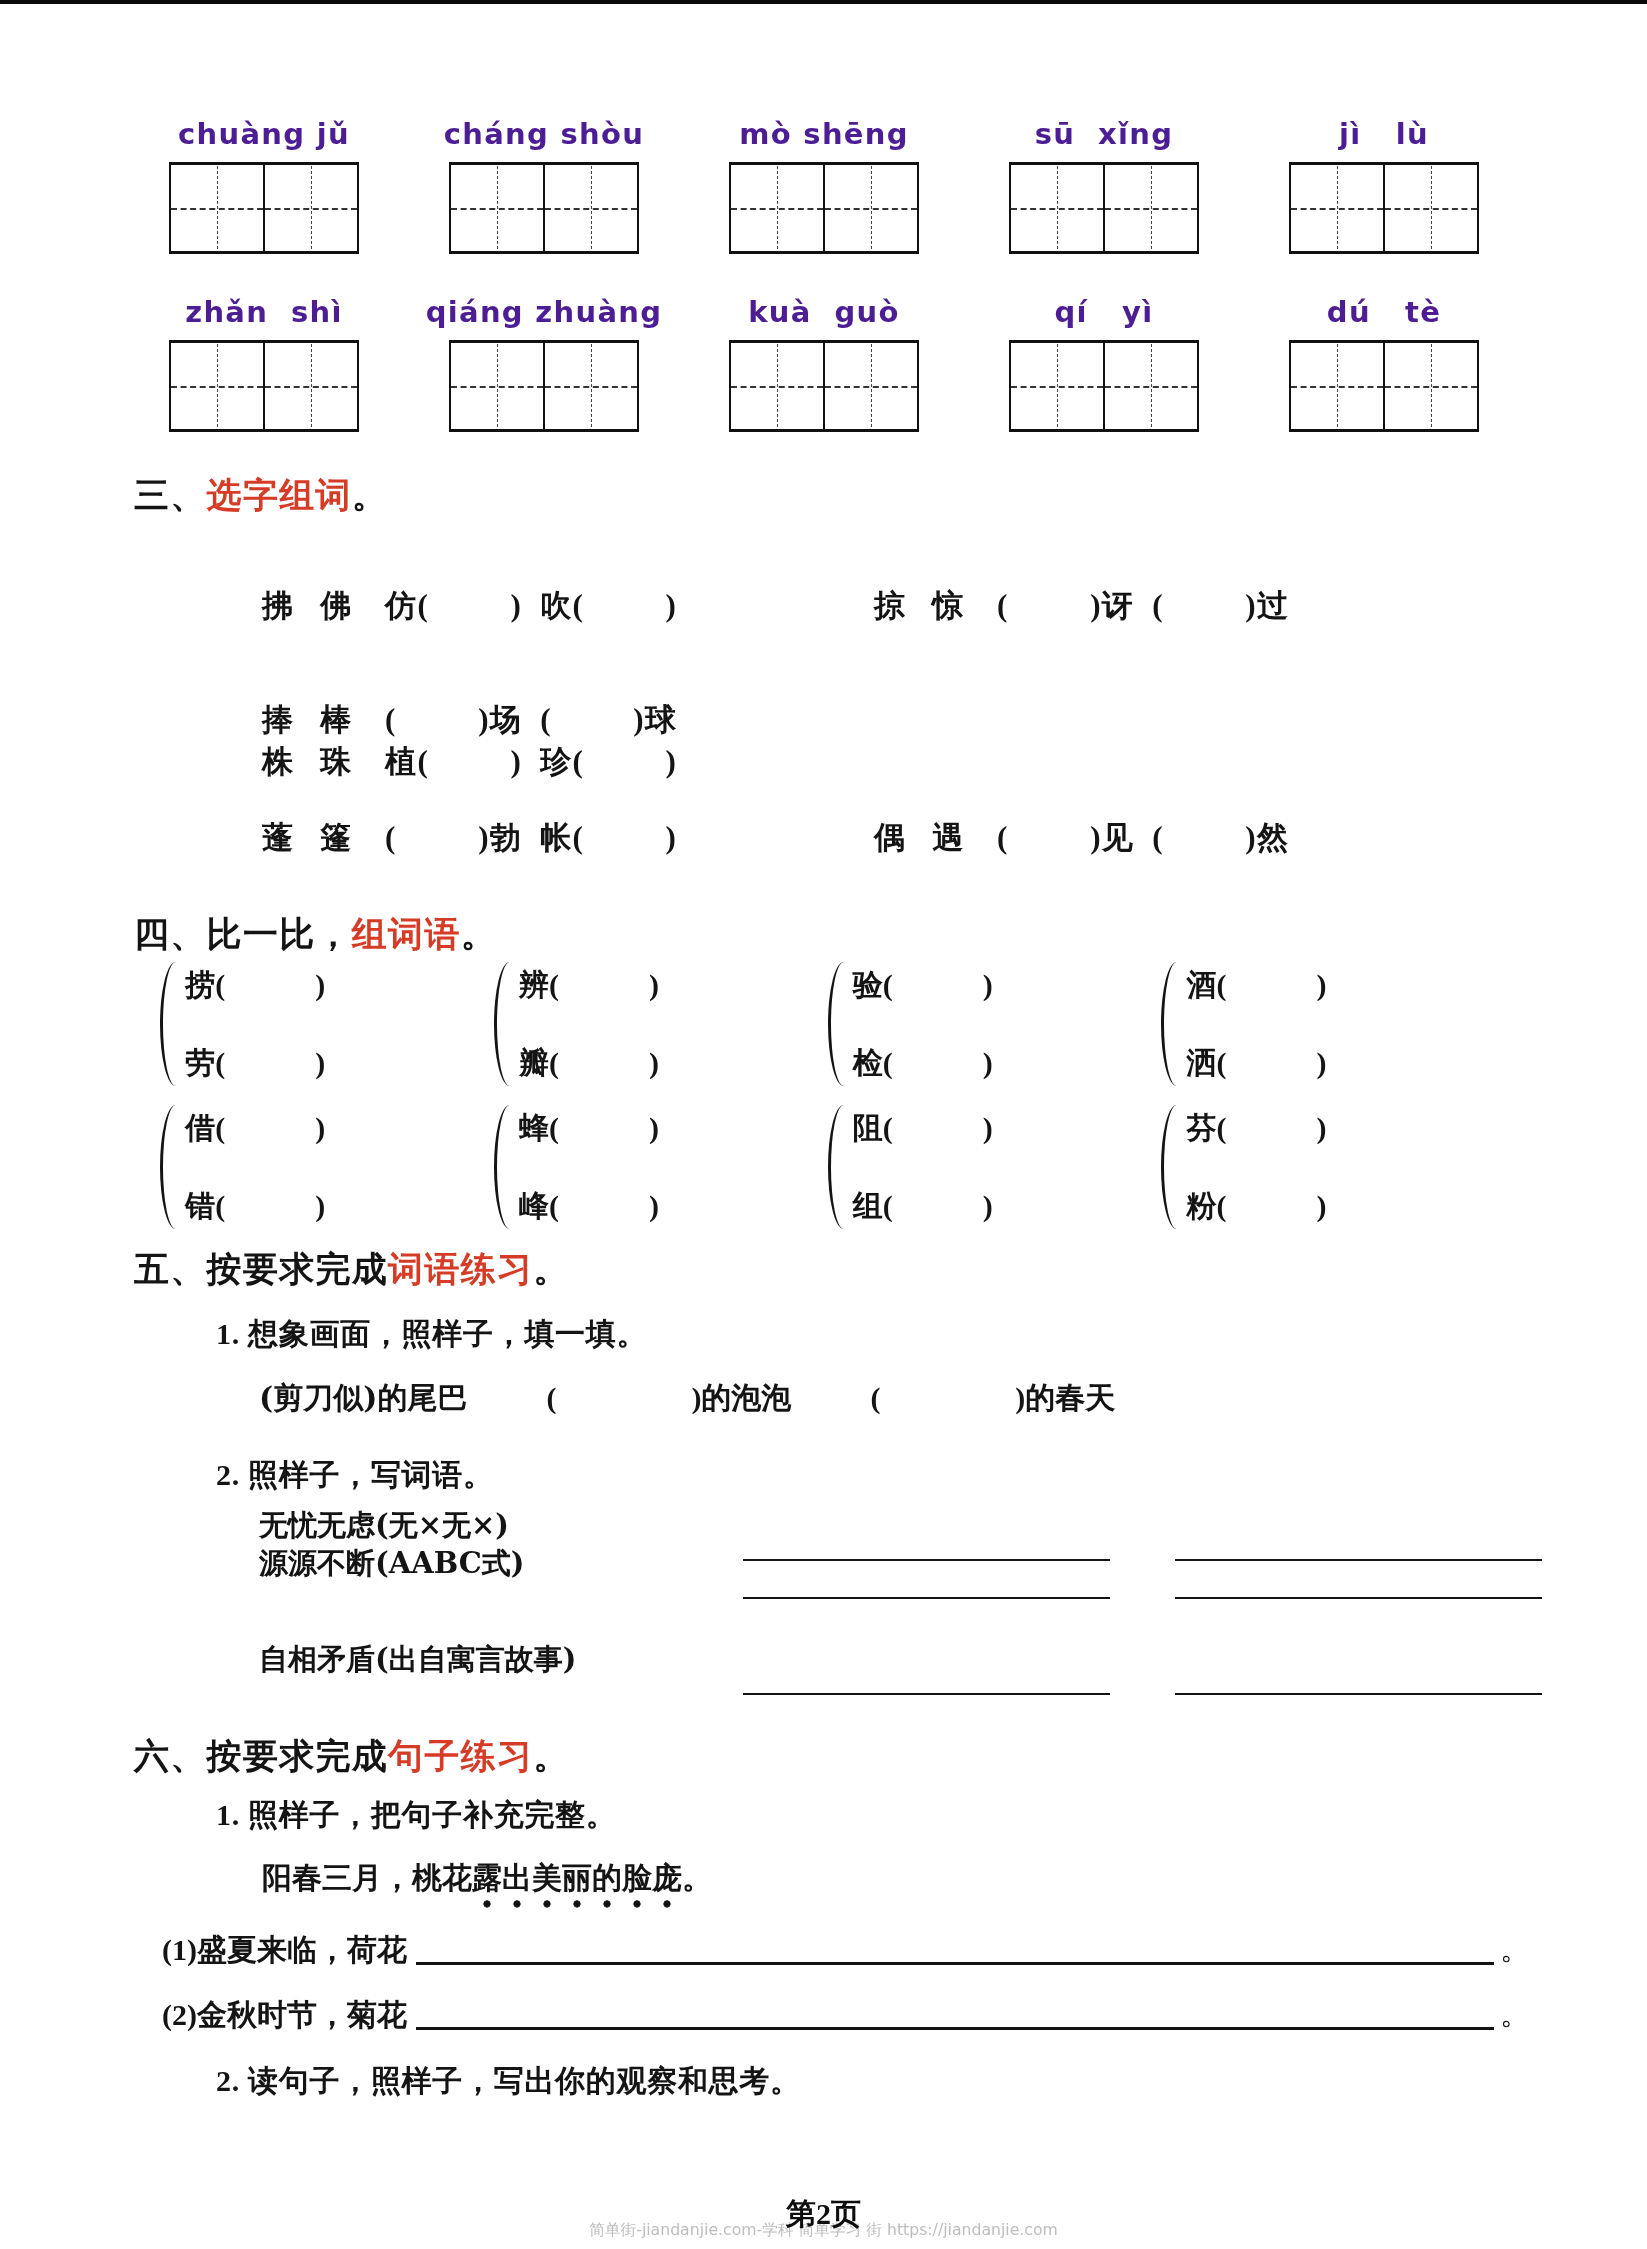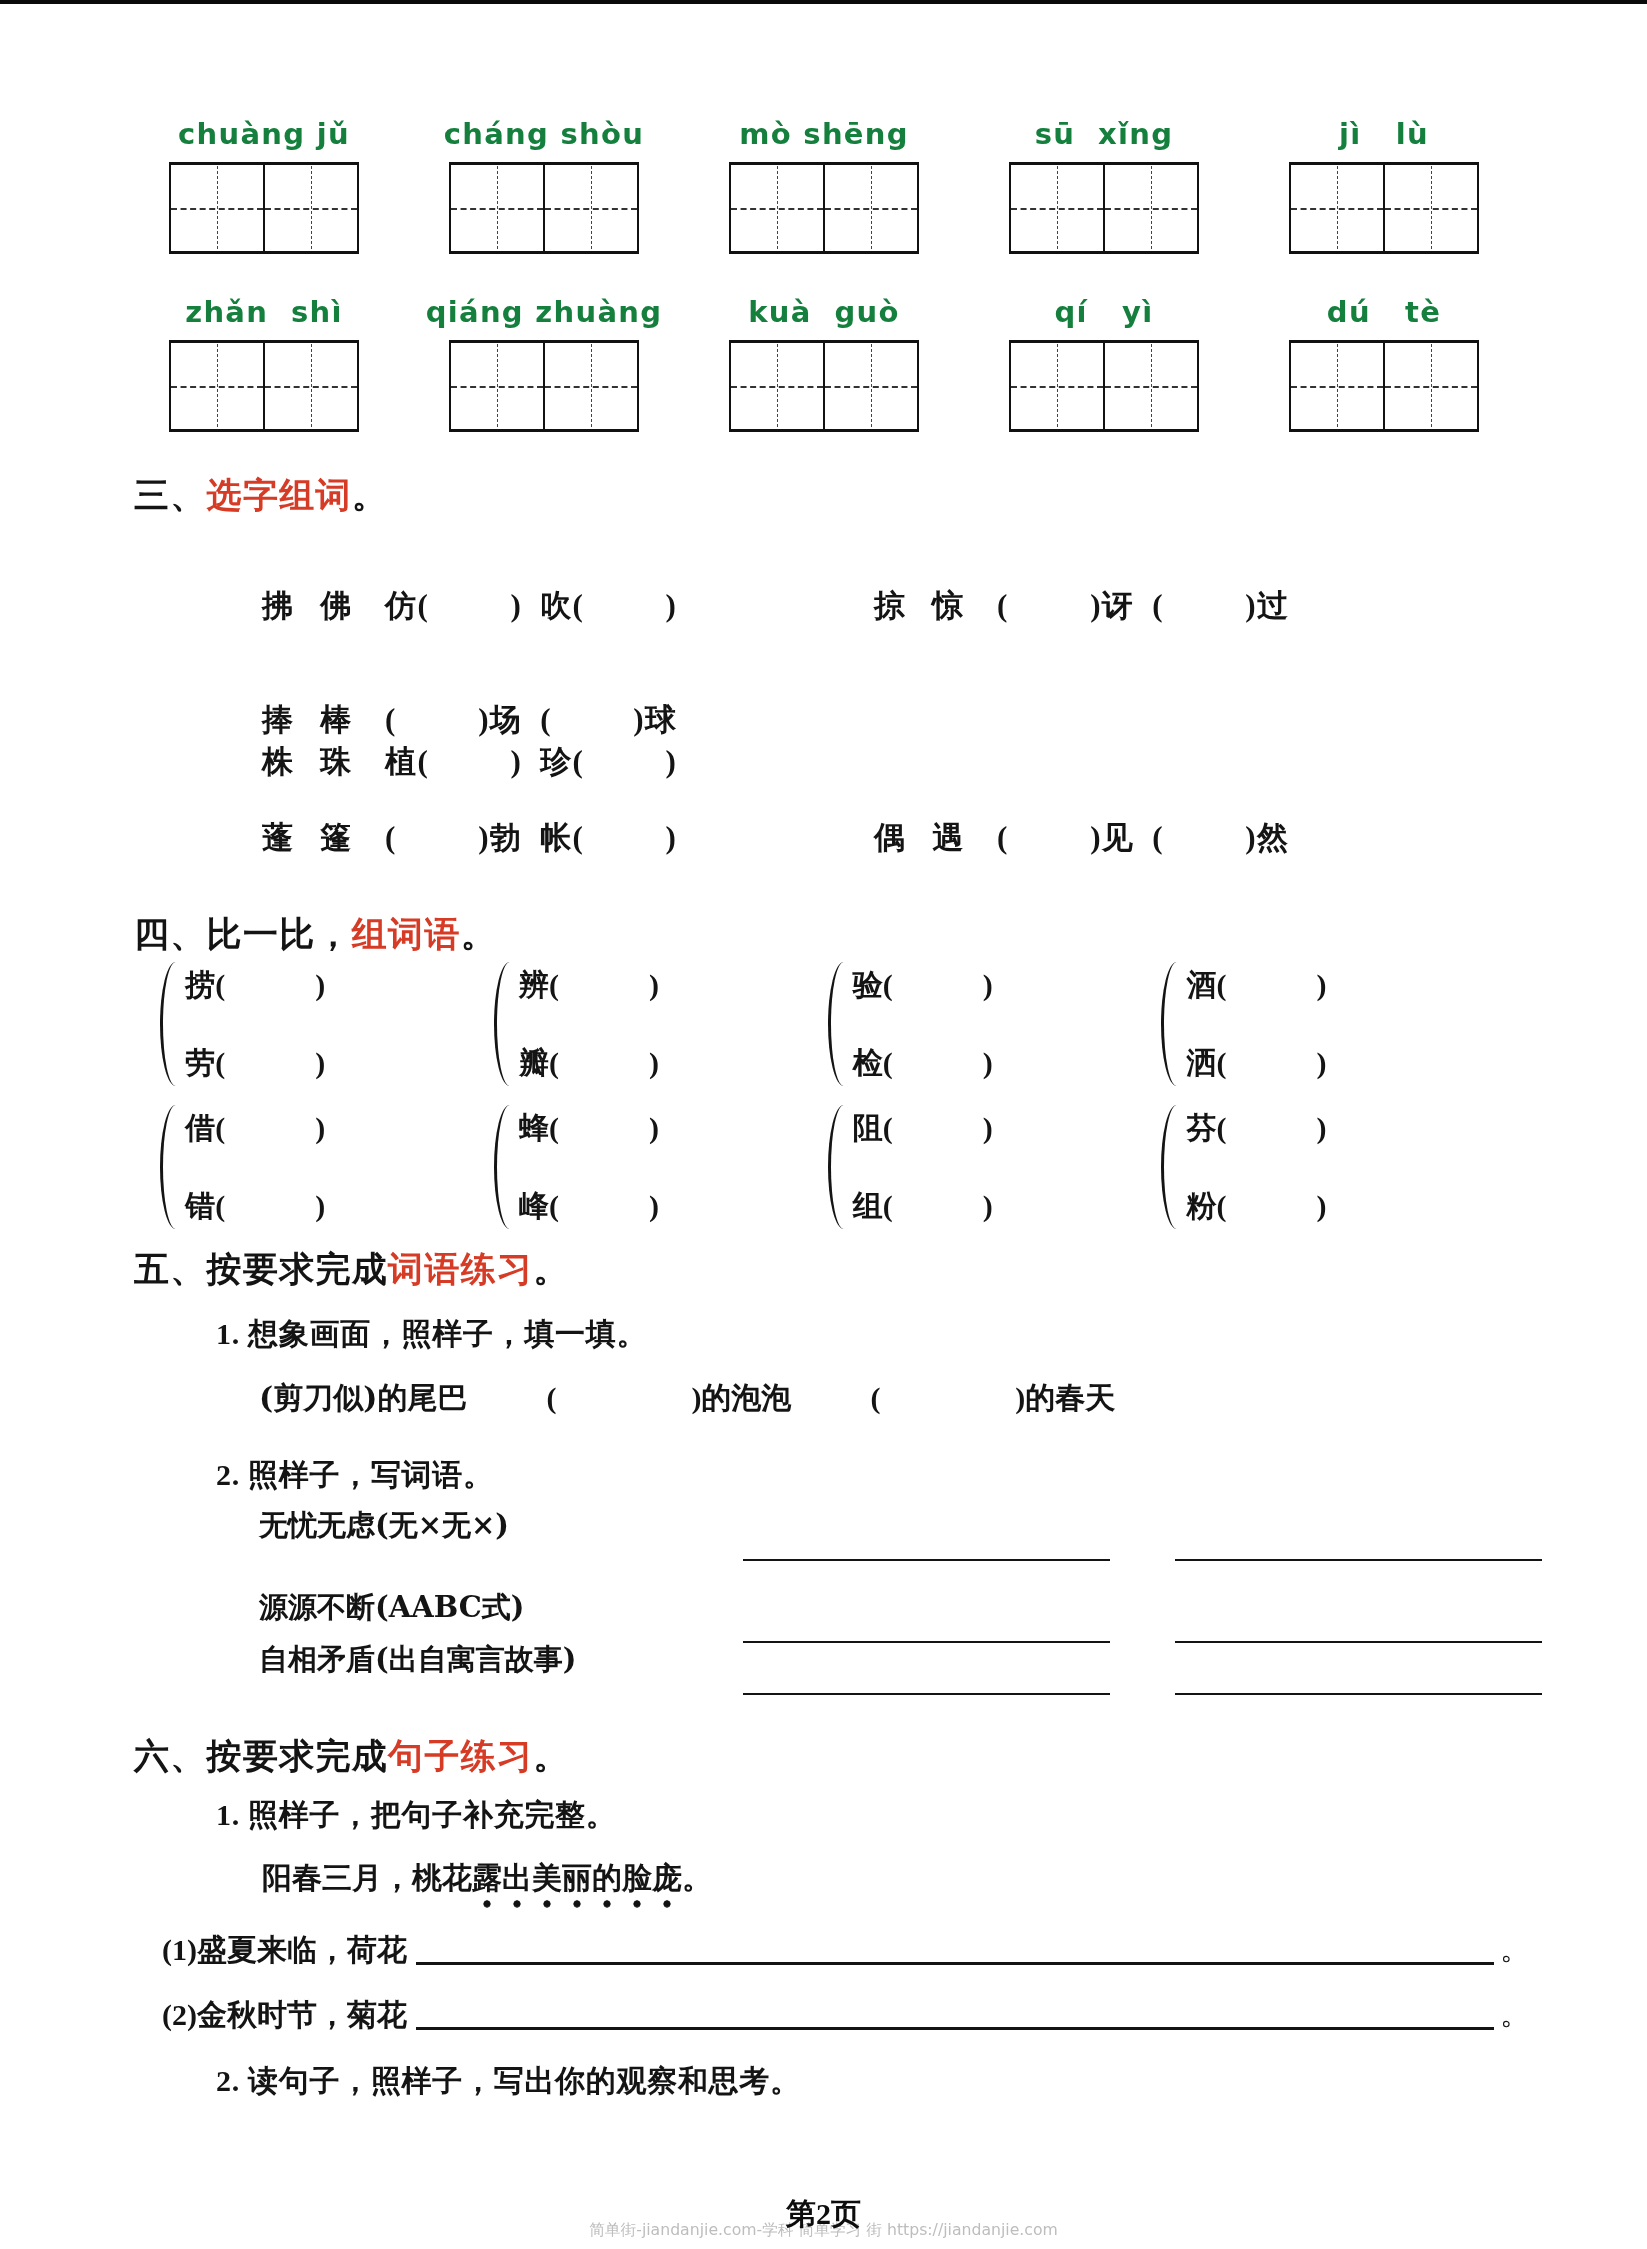--- a/index.html
+++ b/index.html
@@ -2,21 +2,21 @@
 <html style="font-size:10.5px"><head>
 <meta charset="utf-8">
 <style>
   html,body{margin:0;padding:0;background:#ffffff;}
   body{width:1647px;height:2250px;position:relative;font-family:"Liberation Serif",serif;color:#141414;overflow:hidden;}
   [data-bind]{white-space:pre-wrap;}
   .scan-edge{position:absolute;top:0;left:0;width:1647px;height:3.9px;background:#0a0a0a;}
   
   .py-row{position:absolute;left:166px;width:1316px;display:flex;justify-content:space-between;}
   .py-col{width:196px;display:flex;flex-direction:column;align-items:center;}
-  .py-label{font-family:"DejaVu Sans",sans-serif;font-size:29px;font-weight:bold;letter-spacing:1.3px;white-space:pre;margin-bottom:10.5px;color:#15803d;}
+  .py-label{font-family:"DejaVu Sans",sans-serif;font-size:29px;font-weight:bold;letter-spacing:1.3px;white-space:pre;margin-bottom:10.5px;color:#4c1d95;}
   .wgrid{display:flex;border:2.6px solid #111;border-top-width:3.9px;border-bottom-width:3.9px;background:#fff;}
   .cell{width:92px;height:86px;position:relative;}
   .cell + .cell{border-left:2px solid #111;}
   .cell::before{content:"";position:absolute;left:50%;top:1.3px;bottom:1.3px;border-left:1.3px dashed #444;}
   .cell::after{content:"";position:absolute;top:50%;left:0;right:0;border-top:2px dashed #333;}
   
   .heading{position:absolute;left:134px;font-size:35px;font-weight:bold;letter-spacing:1.3px;}
   .red{color:#d63b26;}
   
   .s3-row{position:absolute;left:262px;width:1303px;display:flex;font-size:31px;font-weight:bold;}
@@ -247,21 +247,21 @@
 </div>
 
 <div class="item-line" style="top:1455px;" data-bind="section_five.item2">2. 照样子，写词语。</div>
 
 <div class="wrow" style="top:1506px;">
   <span class="wword" data-bind="section_five.word_rows.0.word">无忧无虑</span><span class="wnote" data-bind="section_five.word_rows.0.note">(无×无×)</span>
   <span class="wblank wblank1"></span>
   <span class="wblank wblank2"></span>
 </div>
 
-<div class="wrow" style="top:1588px;">
+<div class="wrow" style="top:1544px;">
   <span class="wword" data-bind="section_five.word_rows.1.word">源源不断</span><span class="wnote" data-bind="section_five.word_rows.1.note">(AABC式)</span>
   <span class="wblank wblank1"></span>
   <span class="wblank wblank2"></span>
 </div>
 
 <div class="wrow" style="top:1640px;">
   <span class="wword" data-bind="section_five.word_rows.2.word">自相矛盾</span><span class="wnote" data-bind="section_five.word_rows.2.note">(出自寓言故事)</span>
   <span class="wblank wblank1"></span>
   <span class="wblank wblank2"></span>
 </div>

